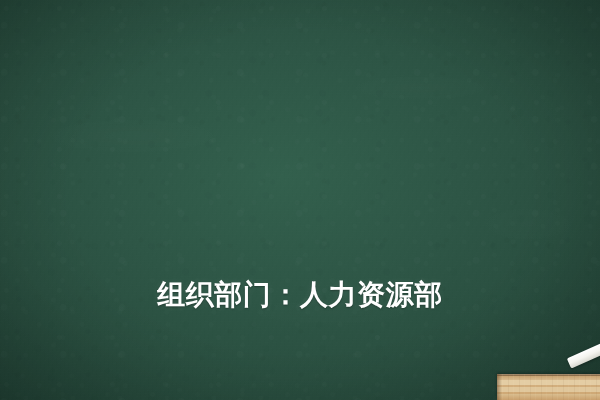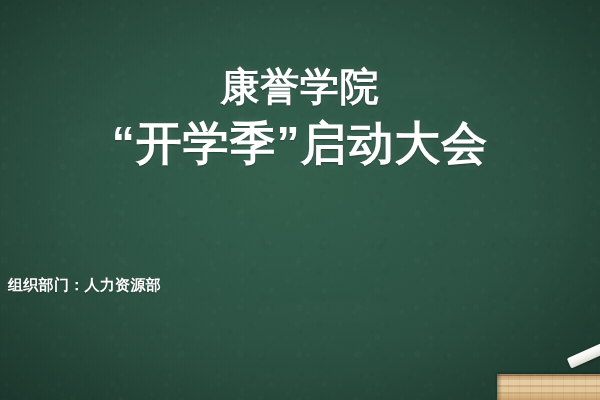--- a/index.html
+++ b/index.html
@@ -113,26 +113,26 @@
       0 0 10px rgba(255,255,255,.10);
     white-space: nowrap;
   }
 
   .title-line-1 { font-size: 39px; }
   .title-line-2 { font-size: 46px; margin-top: 6px; }
 
   .subtitle {
     position: absolute;
     top: 276px;
-    left: 8px;
+    left: 0;
     right: 0;
-    text-align: left;
+    text-align: center;
     color: #ffffff;
     font-weight: bold;
-    font-size: 15px;
+    font-size: 28px;
     letter-spacing: .02em;
     text-shadow:
       0 1px 2px rgba(0,0,0,.32),
       0 0 7px rgba(255,255,255,.08);
     white-space: nowrap;
   }
 
   
   .chalk-tray {
     position: absolute;
@@ -196,24 +196,20 @@
 <div id="slide">
 
   <div class="board-base"></div>
   <div class="board-noise-a"></div>
   <div class="board-noise-b"></div>
   <div class="board-smudge"></div>
   <div class="board-vignette"></div>
 
   <div class="content">
 
-    <div class="title-block">
-      <div class="title-line title-line-1">康誉学院</div>
-      <div class="title-line title-line-2">“开学季”启动大会</div>
-    </div>
 
     <div class="subtitle">组织部门：人力资源部</div>
 
   </div>
 
   <div class="chalk-tray"></div>
   <div class="chalk-tray-cap"></div>
   <div class="chalk-stick"></div>
 
 </div>

